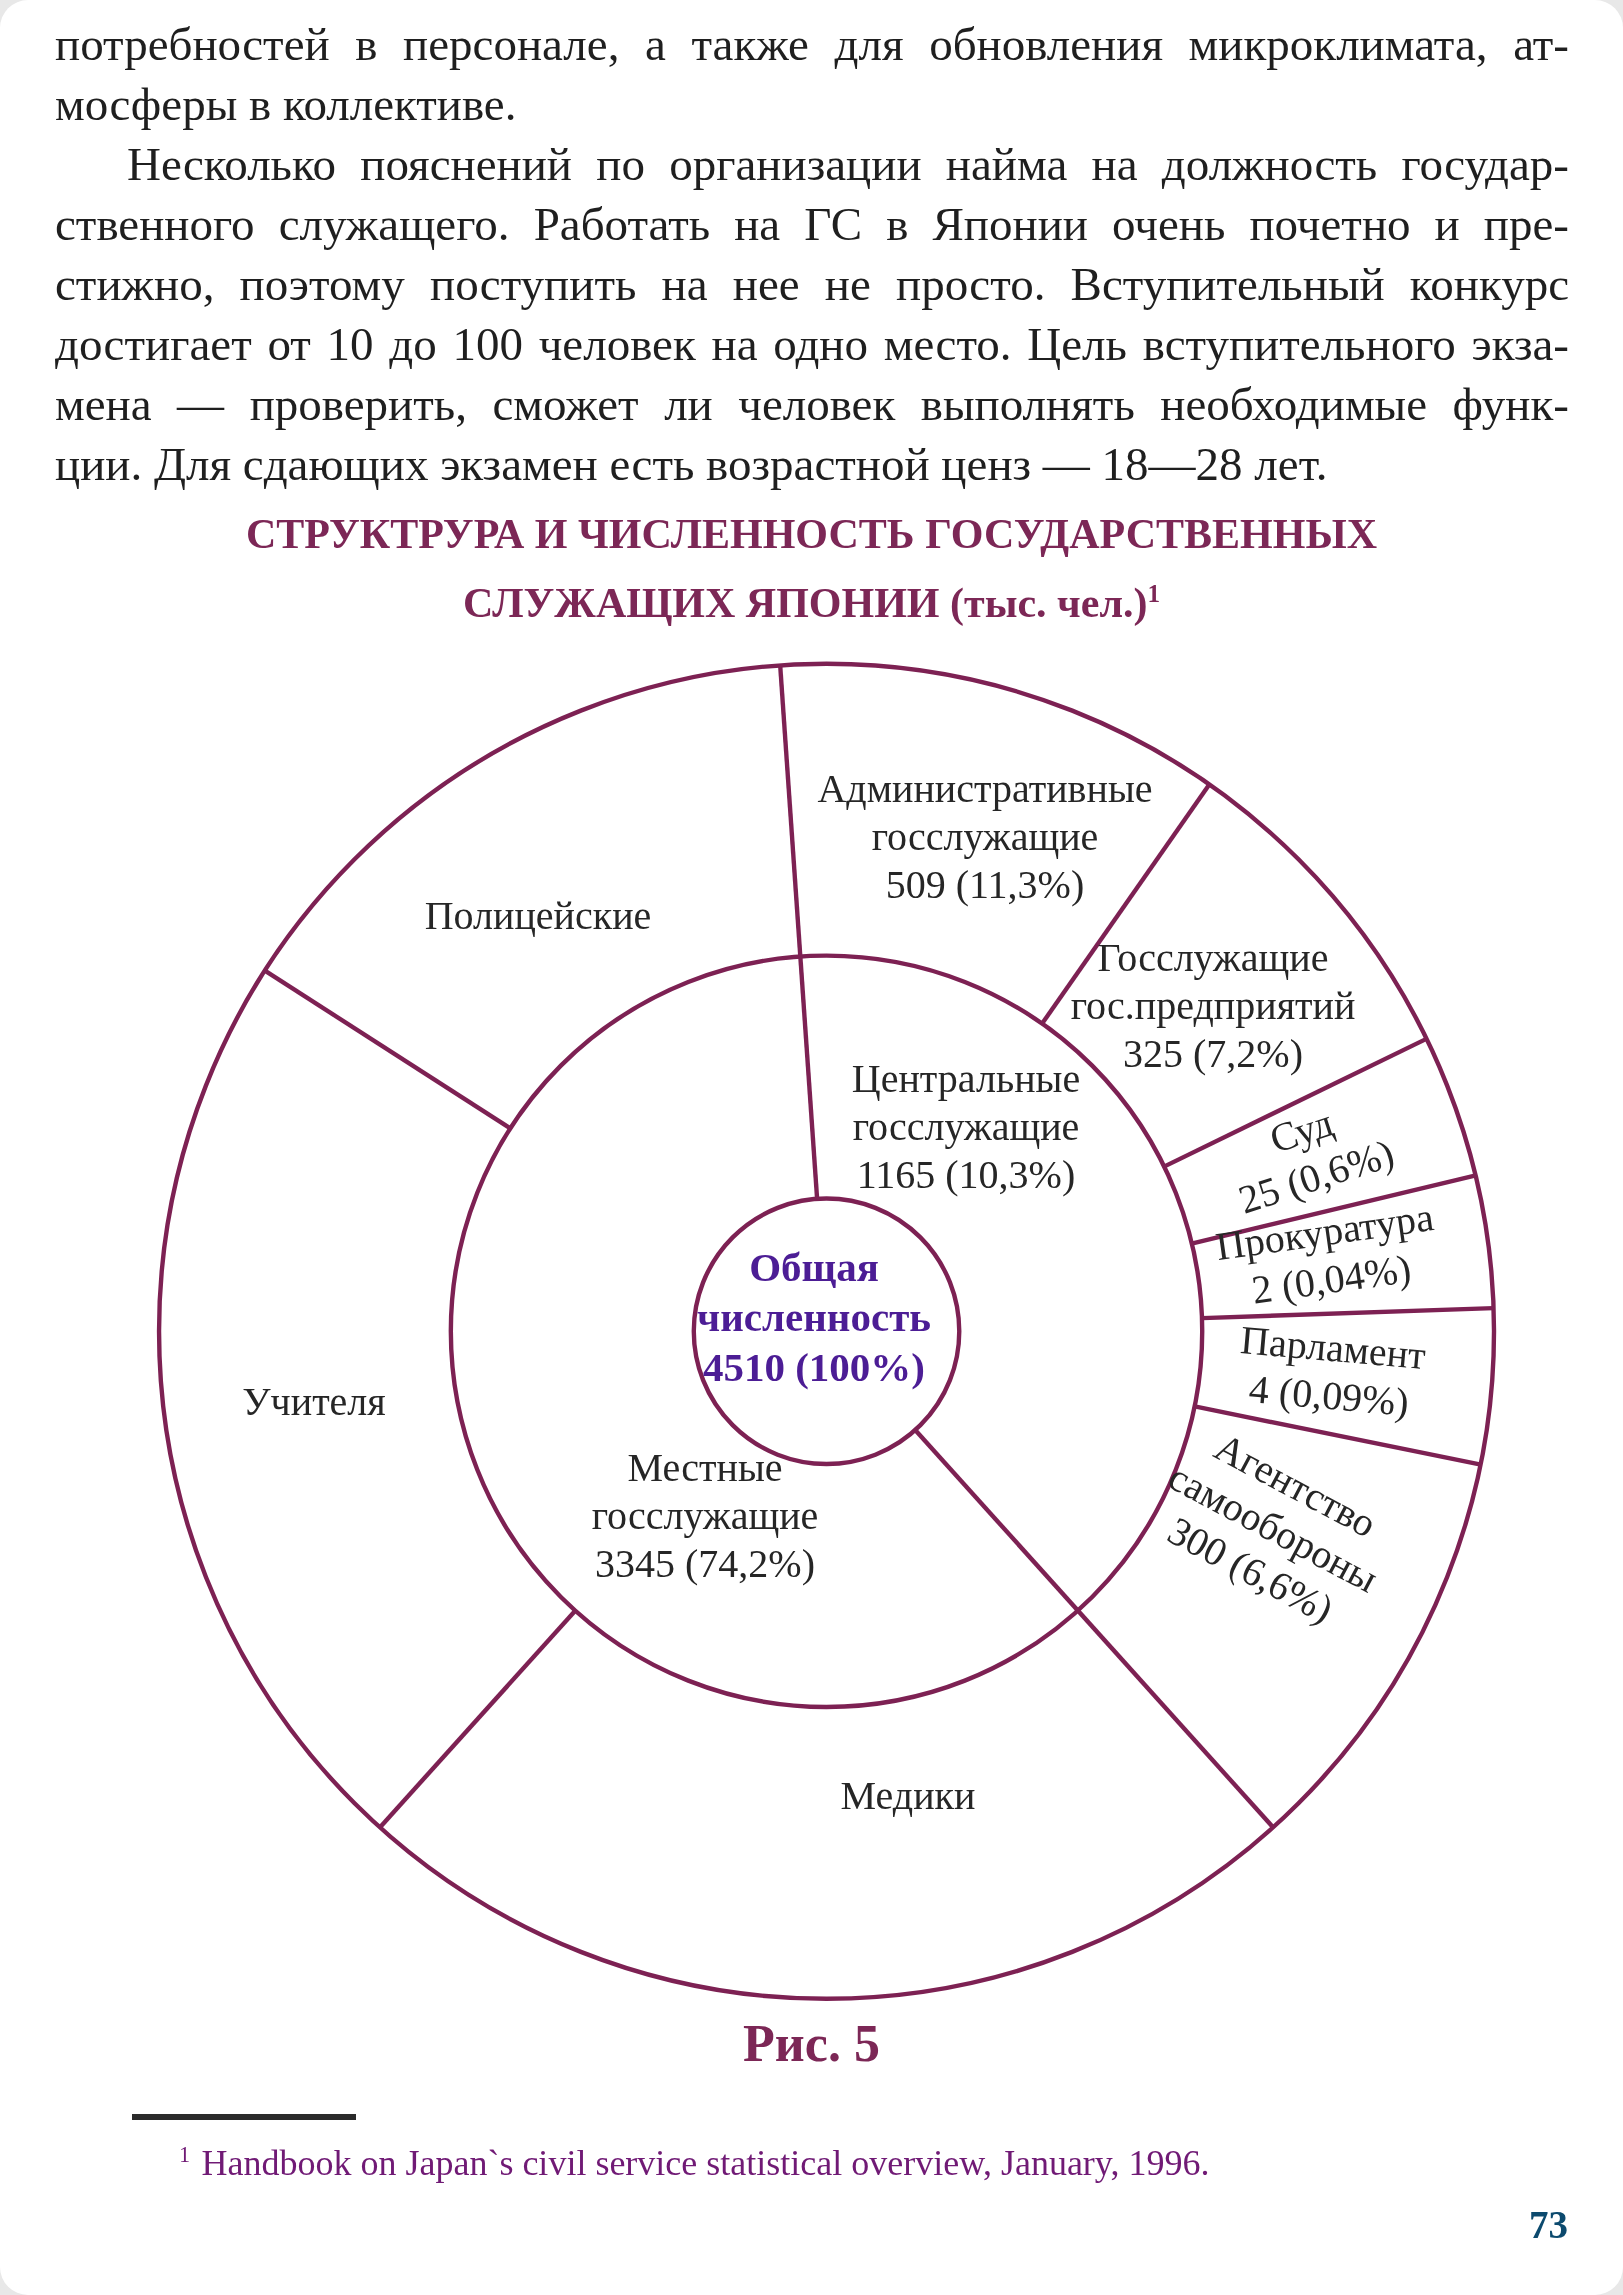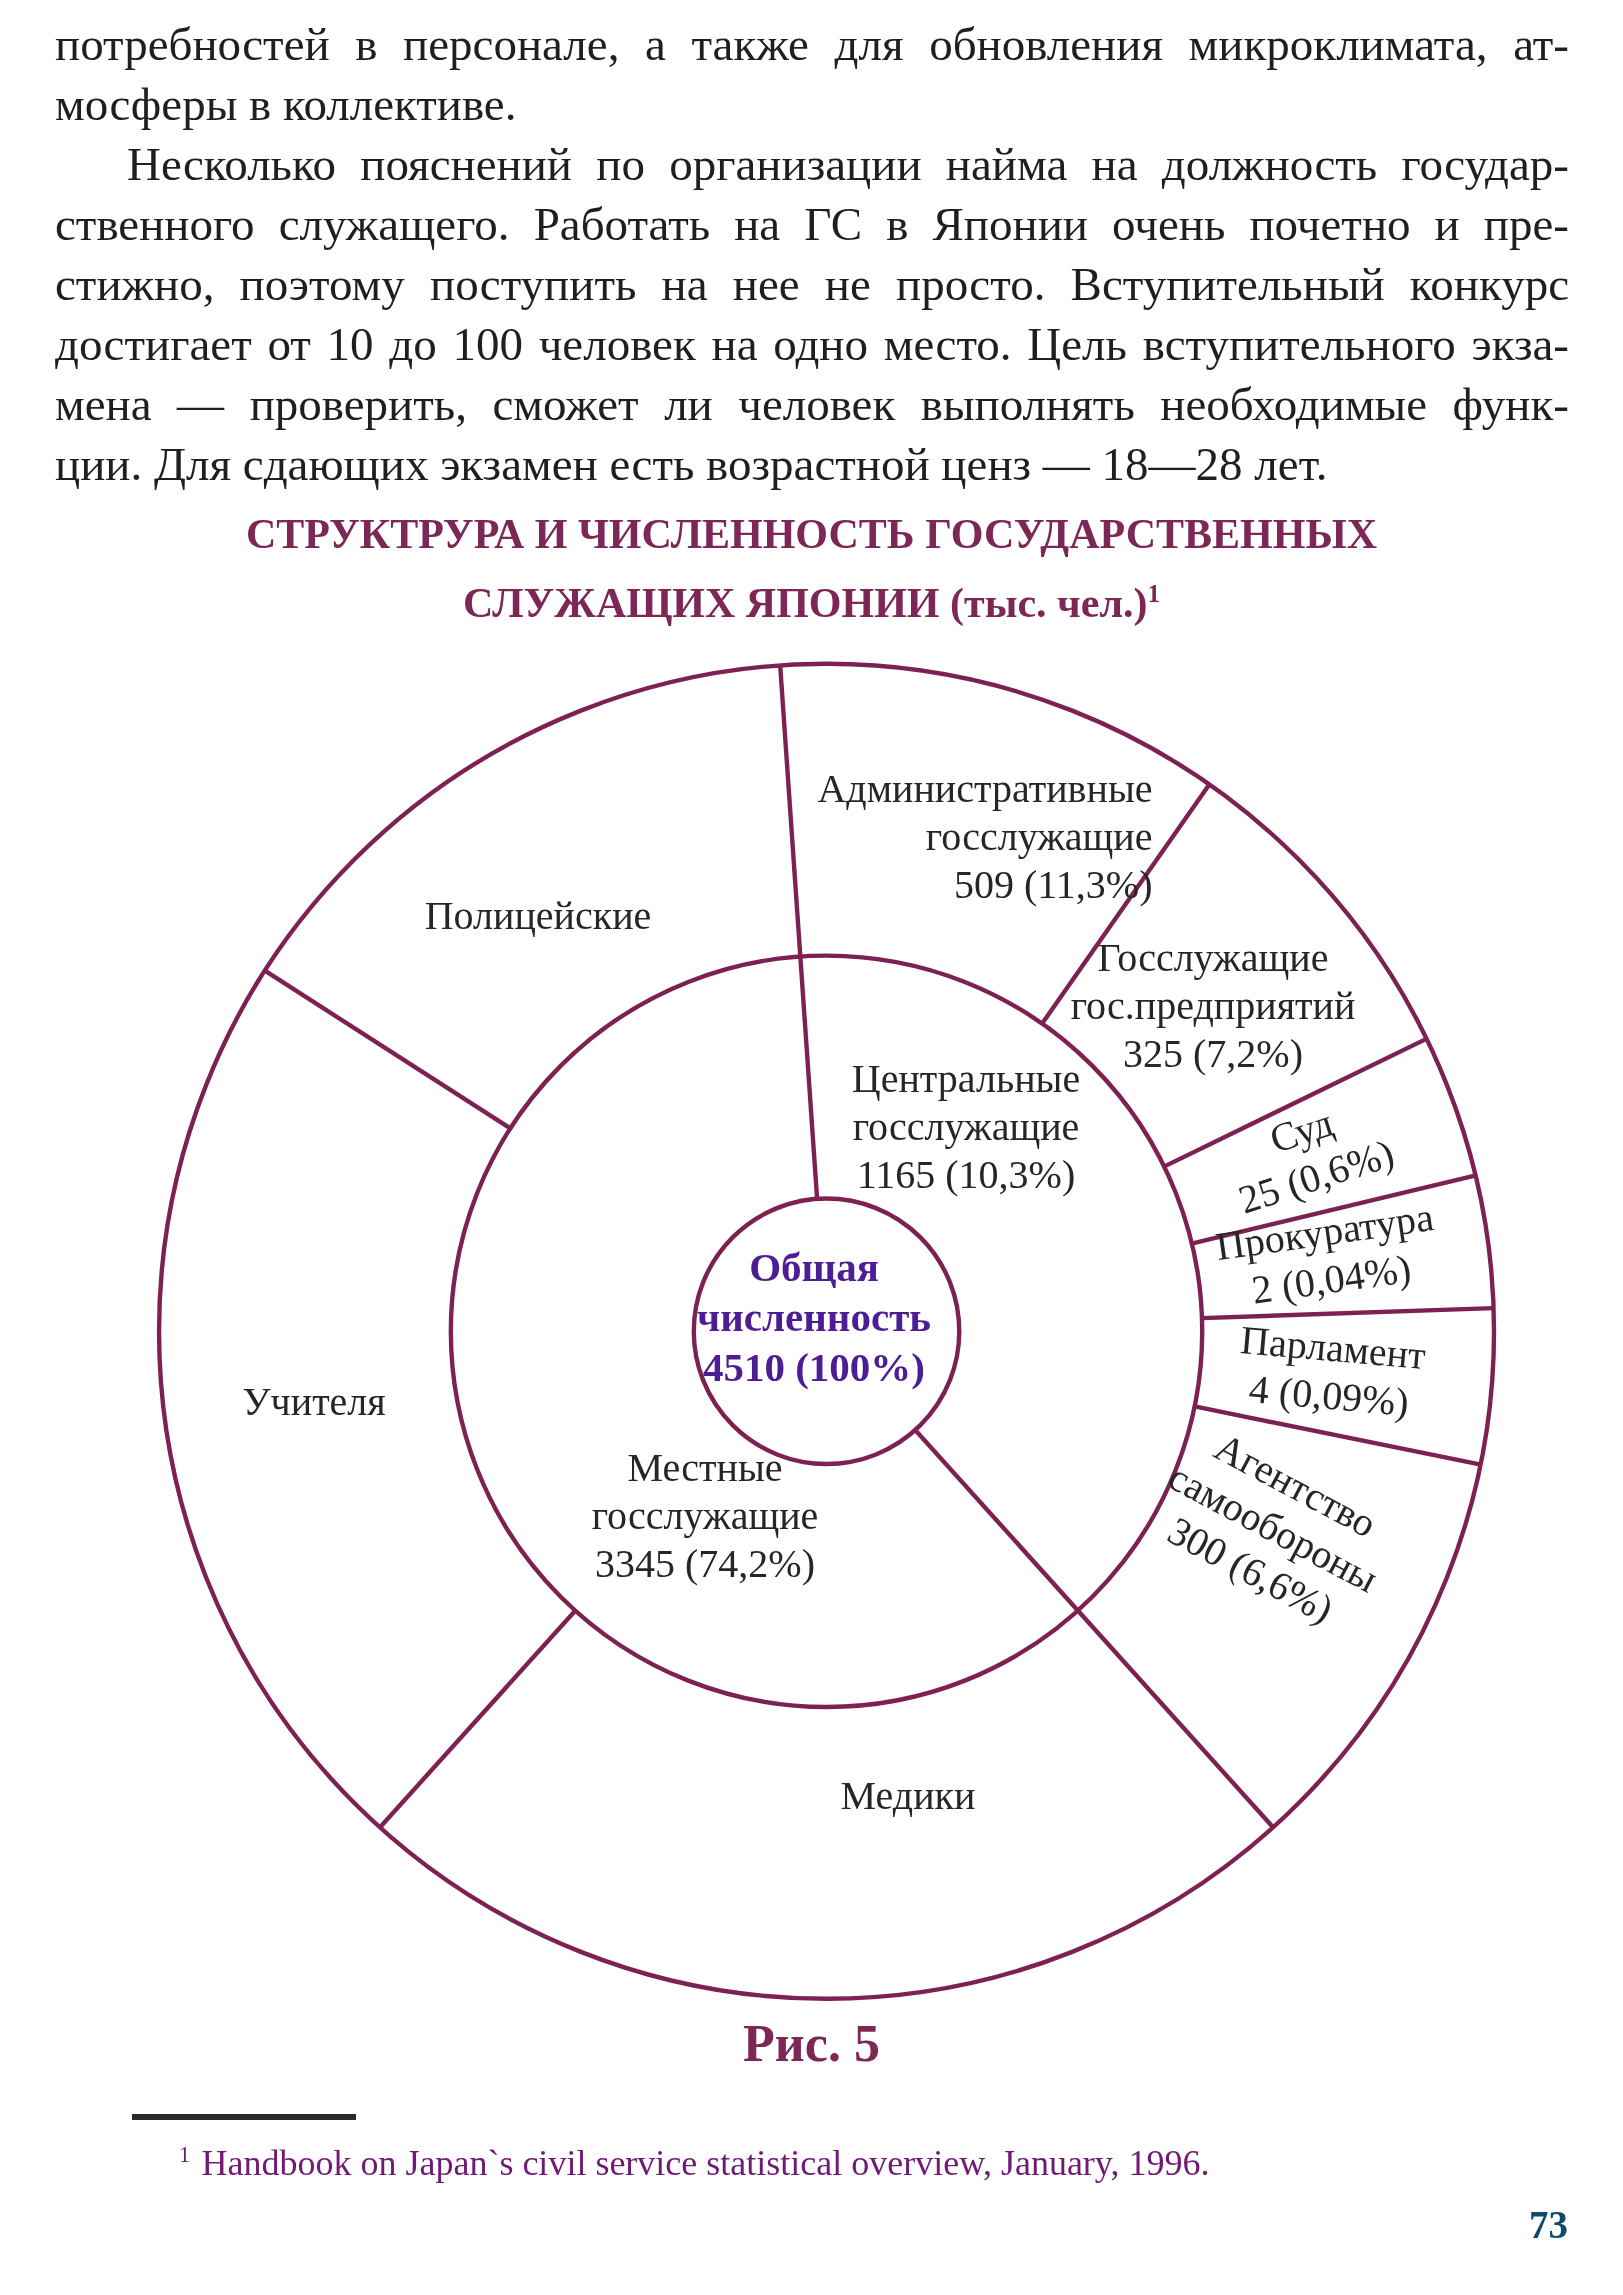--- a/index.html
+++ b/index.html
@@ -4,20 +4,21 @@
 <style>
   html, body { margin: 0; padding: 0; background: #e8e8e8; }
   .page {
     position: relative;
     width: 1623px;
     height: 2295px;
     background: #ffffff;
     font-family: "Liberation Serif", serif;
     color: #1f1f1f;
     overflow: hidden;
+    border-radius: 28px;
   }
   
   .body-text {
     position: absolute;
     left: 55px;
     top: 13.8px;
     width: 1514px;
     font-size: 47px;
     line-height: 60px;
   }
@@ -127,21 +128,21 @@
     <line x1="919" y1="2572" x2="607" y2="2918"></line>
     <line x1="815" y1="1802" x2="423" y2="1550"></line>
   </svg>
 
   <div class="lbl center-lbl" style="left:814px; top:1317px; transform:translate(-50%,-50%);">
     <div>Общая</div>
     <div>численность</div>
     <div>4510 (100%)</div>
   </div>
 
-  <div class="lbl" style="left:985px; top:837px; transform:translate(-50%,-50%);text-align:right;">
+  <div class="lbl" style="left:985px; top:837px; transform:translate(-50%,-50%);">
     <div>Административные</div>
     <div>госслужащие</div>
     <div>509 (11,3%)</div>
   </div>
 
   <div class="lbl" style="left:1213px; top:1006px; transform:translate(-50%,-50%);">
     <div>Госслужащие</div>
     <div>гос.предприятий</div>
     <div>325 (7,2%)</div>
   </div>

